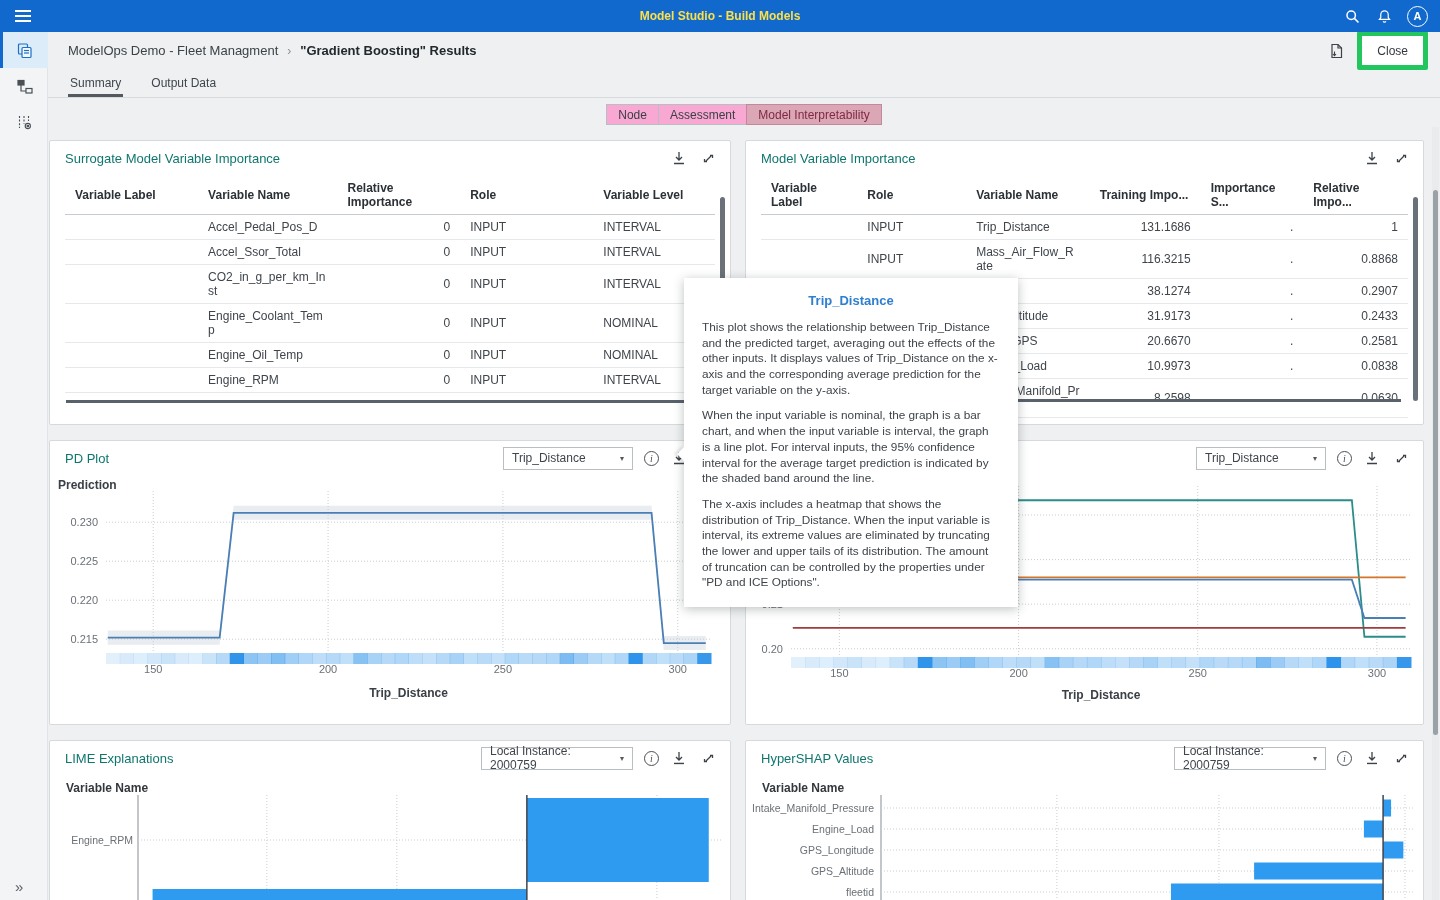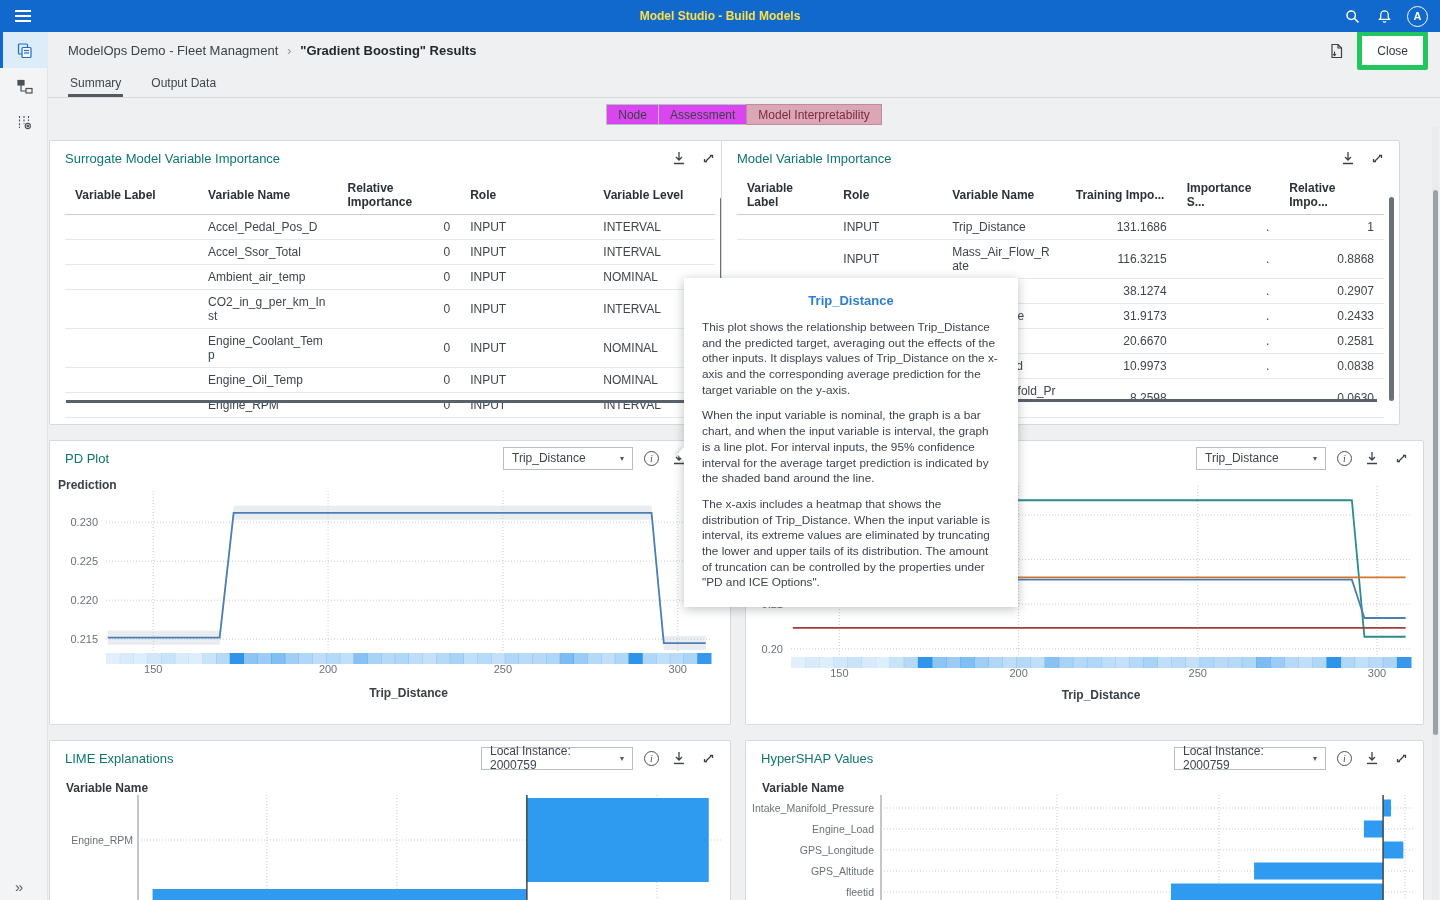--- a/index.html
+++ b/index.html
@@ -30,28 +30,28 @@
   .crumbrow .right { margin-left:auto; display:flex; align-items:center; gap:12px; }
   .btn { height:39px; padding:0 15px; background:#fff; border:5px solid #22c55e; border-radius:2px; font-size:12px; color:#34393e; cursor:pointer; font-family:inherit; }
 
   .tabstrip { position:absolute; left:48px; top:69px; right:0; height:29px; border-bottom:1px solid #d8dbde; display:flex; align-items:stretch; padding-left:20px; }
   .tab { font-size:12px; color:#3f454b; margin-right:26px; display:flex; align-items:center; cursor:pointer; position:relative; padding:0 2px; }
   .tab.active::after { content:""; position:absolute; left:0; right:0; bottom:0; height:3px; background:#54595f; }
 
   
   .segwrap { position:absolute; left:48px; top:104px; right:0; display:flex; justify-content:center; }
   .seg { display:flex; }
-  .seg-item { height:21px; padding:0 11px; display:flex; align-items:center; font-size:12px; color:#3a4045; background:#d946ef; border:1px solid #b9bec3; margin-left:-1px; cursor:pointer; }
+  .seg-item { height:21px; padding:0 11px; display:flex; align-items:center; font-size:12px; color:#3a4045; background:#f9a8d4; border:1px solid #b9bec3; margin-left:-1px; cursor:pointer; }
   .seg-item:first-child { margin-left:0; }
   .seg-item.sel { background:#dba6b5; border-color:#c4889c; color:#7e2a42; }
 
   
   .panel { position:absolute; background:#fff; border:1px solid #d6dadd; border-radius:2px; overflow:hidden; }
   #panel-surrogate { left:49px;  top:140px; width:682px; height:285px; }
-  #panel-modelvi   { left:721px; top:140px; width:679px; height:285px; }
+  #panel-modelvi   { left:745px; top:140px; width:679px; height:285px; }
   #panel-pd        { left:49px;  top:440px; width:682px; height:285px; }
   #panel-ice       { left:745px; top:440px; width:679px; height:285px; }
   #panel-lime      { left:49px;  top:740px; width:682px; height:262px; }
   #panel-shap      { left:745px; top:740px; width:679px; height:262px; }
 
   .panel-head { display:flex; align-items:center; height:34px; padding:0 13px 0 15px; }
   .panel-title { font-size:13px; color:#0f766e; }
   .ph-right { margin-left:auto; display:flex; align-items:center; gap:11px; }
   .icon-btn { width:18px; height:18px; display:flex; align-items:center; justify-content:center; cursor:pointer; }
   .info-btn { width:15px; height:15px; border:1px solid #4a5056; border-radius:50%; color:#4a5056; font-size:10px; font-family:"Liberation Serif", serif; font-style:italic; display:flex; align-items:center; justify-content:center; cursor:pointer; }
@@ -214,27 +214,20 @@
             <td class="r">0</td>
             <td>INPUT</td>
             <td>INTERVAL</td>
           </tr>
           <tr>
             <td></td>
             <td>Accel_Ssor_Total</td>
             <td class="r">0</td>
             <td>INPUT</td>
             <td>INTERVAL</td>
-          </tr>
-          <tr>
-            <td></td>
-            <td>Ambient_air_temp</td>
-            <td class="r">0</td>
-            <td>INPUT</td>
-            <td>NOMINAL</td>
           </tr>
           <tr>
             <td></td>
             <td>CO2_in_g_per_km_Inst</td>
             <td class="r">0</td>
             <td>INPUT</td>
             <td>INTERVAL</td>
           </tr>
           <tr>
             <td></td>

